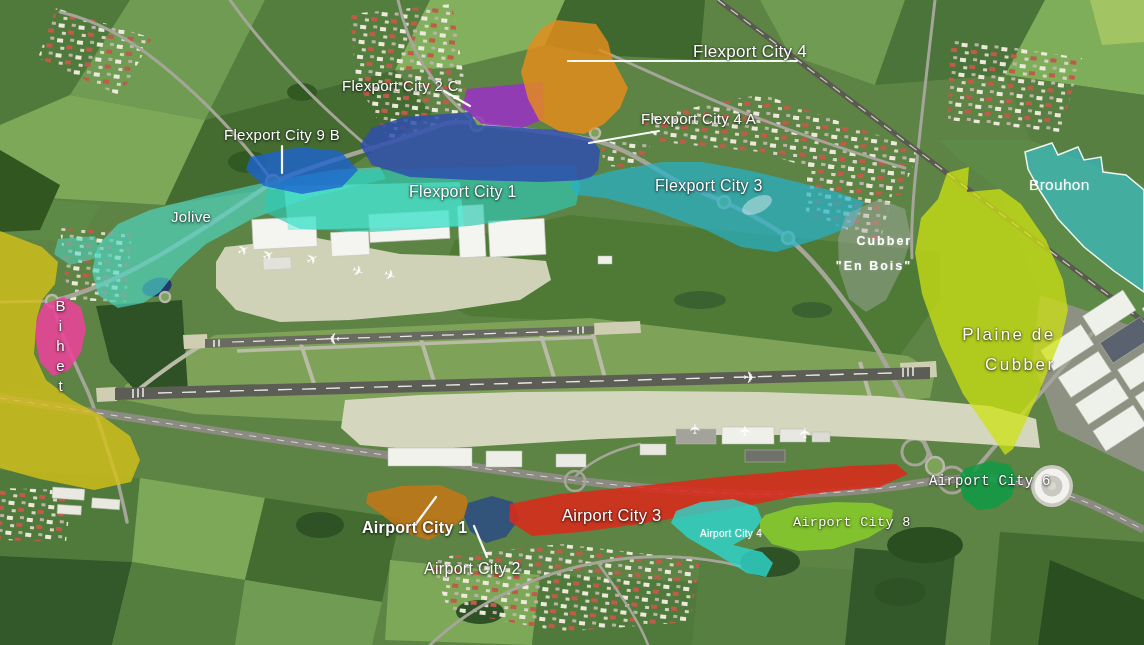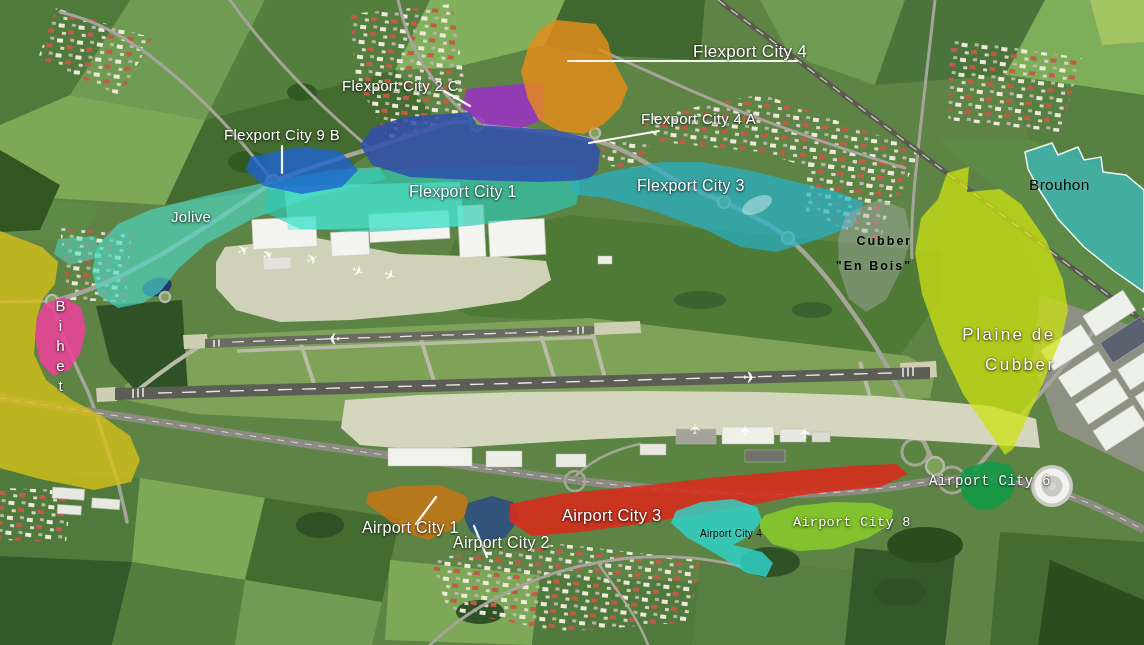--- a/index.html
+++ b/index.html
@@ -5,21 +5,21 @@
   html,body{margin:0;padding:0;background:#222;}
   .stage{position:relative;width:1144px;height:645px;overflow:hidden;background:#5d8444;
          font-family:"Liberation Sans",sans-serif;}
   .stage svg{position:absolute;left:0;top:0;}
   .labels{position:absolute;left:0;top:0;width:100%;height:100%;pointer-events:none;}
   .lbl{position:absolute;color:#fff;white-space:nowrap;font-size:15px;letter-spacing:.3px;
        text-shadow:0 1px 3px rgba(0,0,0,.8),0 0 2px rgba(0,0,0,.55);}
   .lbl.big{font-size:17px;padding-left:42px;}
   .lbl.med{font-size:16px;}
   .lbl.sm{font-size:13.5px;font-family:Liberation Mono, monospace;}
-  .lbl.dark{color:#000000;text-shadow:0 0 2px rgba(255,255,255,.35);}
+  .lbl.dark{color:#ffffff;text-shadow:0 0 2px rgba(255,255,255,.35);}
   .lbl.vertical{writing-mode:vertical-rl;text-orientation:upright;letter-spacing:3px;font-size:15px;}
   .lbl.center{transform:translateX(-50%);text-align:right;}
   .lbl.spread{letter-spacing:2.5px;margin-top:48px;}
   .lbl.bold{font-weight:bold;}
   .lbl .ln{display:block;}
 </style>
 </head>
 <body>
 
 <div class="stage">
@@ -248,32 +248,32 @@
     <line x1="474" y1="526" x2="487" y2="557"></line>
   </g>
 </svg>
 
 <div class="labels">
   <div class="lbl big" style="left:651px;top:42px;">Flexport City 4</div>
   <div class="lbl" style="left:342px;top:77px;">Flexport City 2 C</div>
   <div class="lbl" style="left:224px;top:126px;">Flexport City 9 B</div>
   <div class="lbl" style="left:641px;top:110px;">Flexport City 4 A</div>
   <div class="lbl med" style="left:409px;top:183px;">Flexport City 1</div>
-  <div class="lbl med" style="left:637px;top:177px;">Flexport City 3</div>
+  <div class="lbl med" style="left:655px;top:177px;">Flexport City 3</div>
   <div class="lbl" style="left:171px;top:208px;">Jolive</div>
   <div class="lbl vertical" style="left:52px;top:297px;">Bihet</div>
   <div class="lbl dark bold center" style="left:874px;top:229px;font-size:12.5px;letter-spacing:2px;line-height:25px;">
     <span class="ln">Cubber</span>
     <span class="ln">"En Bois"</span>
   </div>
   <div class="lbl center spread" style="left:1009px;top:272px;font-size:17px;line-height:30px;">
     <span class="ln">Plaine de</span>
     <span class="ln">Cubber</span>
   </div>
   <div class="lbl dark" style="left:1029px;top:176px;font-size:15.5px;">Brouhon</div>
-  <div class="lbl med" style="left:362px;top:519px;">Airport City 1</div>
-  <div class="lbl med" style="left:424px;top:534px;margin-left:29px;">Airport City 2</div>
+  <div class="lbl med" style="left:362px;top:519px;font-weight:bold;">Airport City 1</div>
+  <div class="lbl med" style="left:424px;top:560px;">Airport City 2</div>
   <div class="lbl big" style="left:520px;top:506px;font-size:16.5px;text-align:center;">Airport City 3</div>
   <div class="lbl dark" style="left:700px;top:528px;font-size:10px;">Airport City 4</div>
   <div class="lbl sm" style="left:793px;top:515px;">Airport City 8</div>
   <div class="lbl sm" style="left:929px;top:473px;font-size:14px;">Airport City 6</div>
 </div>
 </div>
 
 </body></html>

